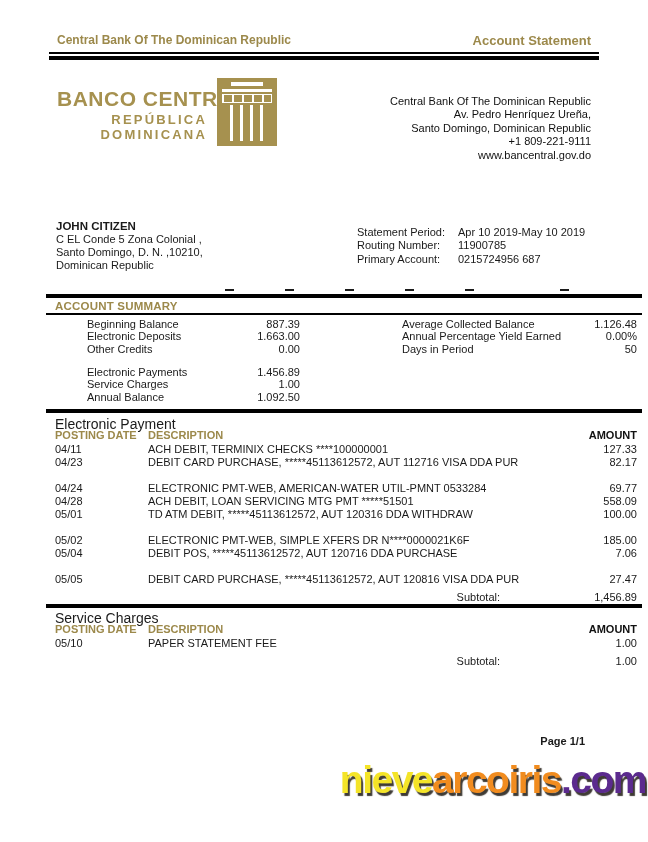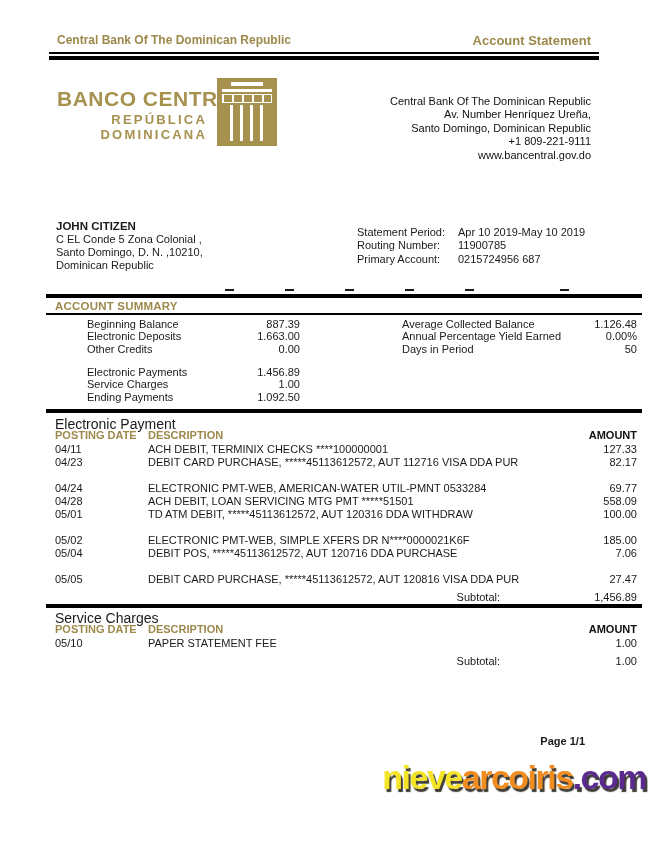--- a/index.html
+++ b/index.html
@@ -44,21 +44,21 @@
   .trow.gap{margin-top:13px;}
   .trow .date{position:absolute;left:9px;}
   .trow .desc{position:absolute;left:102px;white-space:nowrap;}
   .trow .amt{position:absolute;right:5px;}
   .subrow{position:absolute;left:46px;width:596px;height:13px;font-size:11px;}
   .subrow .slbl{position:absolute;right:142px;}
   .subrow .samt{position:absolute;right:5px;}
   
   .pageno{position:absolute;right:63px;top:735px;font-size:11px;font-weight:bold;}
   .watermark{
-    position:absolute;right:2px;top:758px;font-size:34px;font-weight:bold;
+    position:absolute;right:2px;top:758px;font-size:39px;font-weight:bold;
     letter-spacing:-1.5px;white-space:nowrap;
     text-shadow:2px 3px 1px #3f3b35;
   }
   .wm1{color:#f4e428;}
   .wm2{color:#f18c1f;}
   .wm3{color:#5b2a8e;}
 </style>
 </head>
 <body>
 
@@ -84,21 +84,21 @@
       <rect x="47" y="17" width="7" height="7" fill="#a6914f"></rect>
       <rect x="13" y="27" width="3" height="36" fill="#ffffff"></rect>
       <rect x="23" y="27" width="3" height="36" fill="#ffffff"></rect>
       <rect x="33" y="27" width="3" height="36" fill="#ffffff"></rect>
       <rect x="43" y="27" width="3" height="36" fill="#ffffff"></rect>
     </svg>
   </span>
 
   <div class="bank-addr">
     <div>Central Bank Of The Dominican Republic</div>
-    <div>Av. Number Henríquez Ureña,</div>
+    <div>Av. Pedro Henríquez Ureña,</div>
     <div>Santo Domingo, Dominican Republic</div>
     <div>+1 809-221-9111</div>
     <div>www.bancentral.gov.do</div>
   </div>
 
   <div class="cust">
     <div class="name">JOHN CITIZEN</div>
     <div>C EL Conde 5 Zona Colonial ,</div>
     <div>Santo Domingo, D. N. ,10210,</div>
     <div>Dominican Republic</div>
@@ -147,21 +147,21 @@
   <div class="sumcol" style="left:55px;top:366px;width:245px">
     <div class="srow">
         <span>Electronic Payments</span>
         <span>1.456.89</span>
       </div>
     <div class="srow">
         <span>Service Charges</span>
         <span>1.00</span>
       </div>
     <div class="srow">
-        <span>Ending Payments</span>
+        <span>Annual Balance</span>
         <span>1.092.50</span>
       </div>
   </div>
 
   <div class="sumcol" style="left:370px;top:318px;width:267px">
     <div class="srow">
         <span>Average Collected Balance</span>
         <span>1.126.48</span>
       </div>
     <div class="srow">

